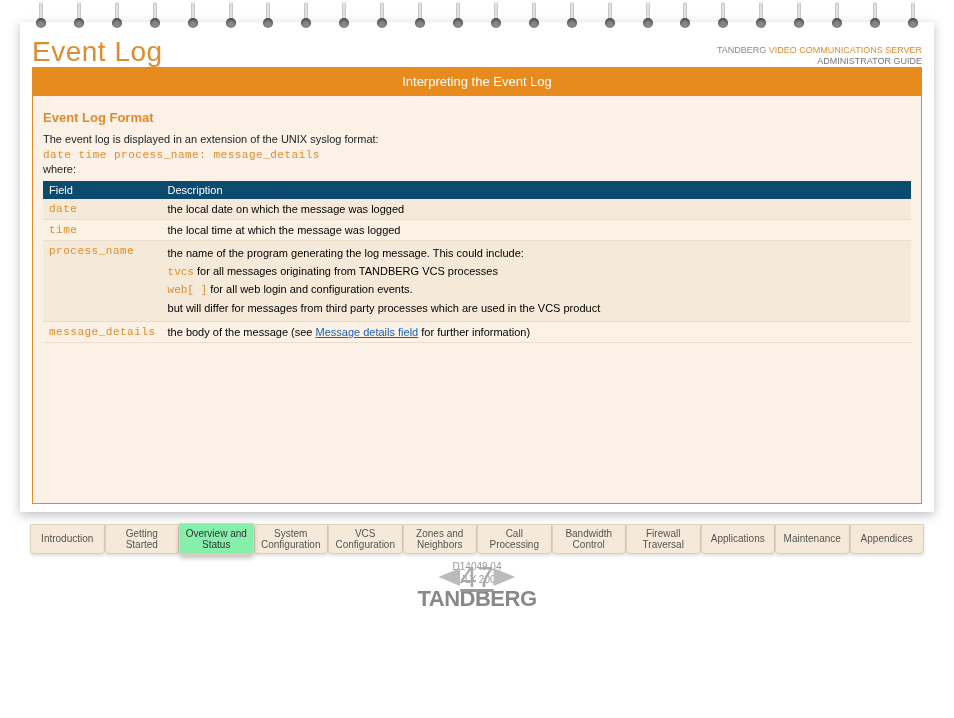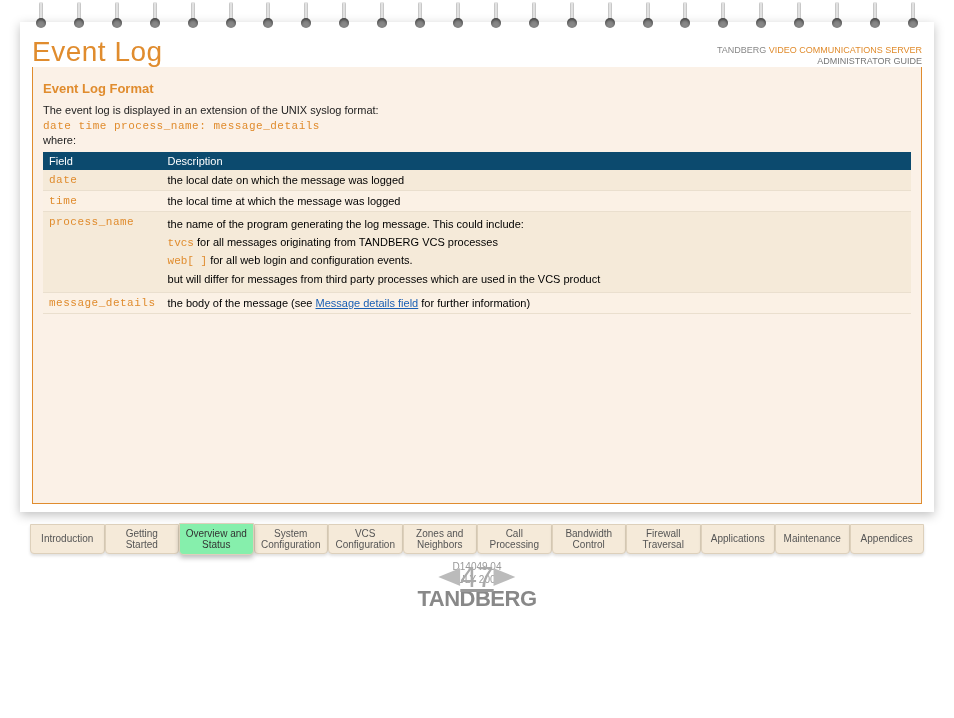--- a/index.html
+++ b/index.html
@@ -92,20 +92,21 @@
       <div class="hdr-right">
         <div>
           <span class="brand">TANDBERG</span>
           <span class="prod">VIDEO COMMUNICATIONS SERVER</span>
         </div>
         <div>ADMINISTRATOR GUIDE</div>
       </div>
     </div>
 
     <div class="content">
+      <div class="banner">Interpreting the Event Log</div>
       <div class="section-title">Event Log Format</div>
       <div class="intro">The event log is displayed in an extension of the UNIX syslog format:</div>
       <div class="syntax">date time process_name: message_details</div>
       <div class="where">where:</div>
 
       <table class="tbl">
         <thead>
           <tr>
             <th>Field</th>
             <th>Description</th>

